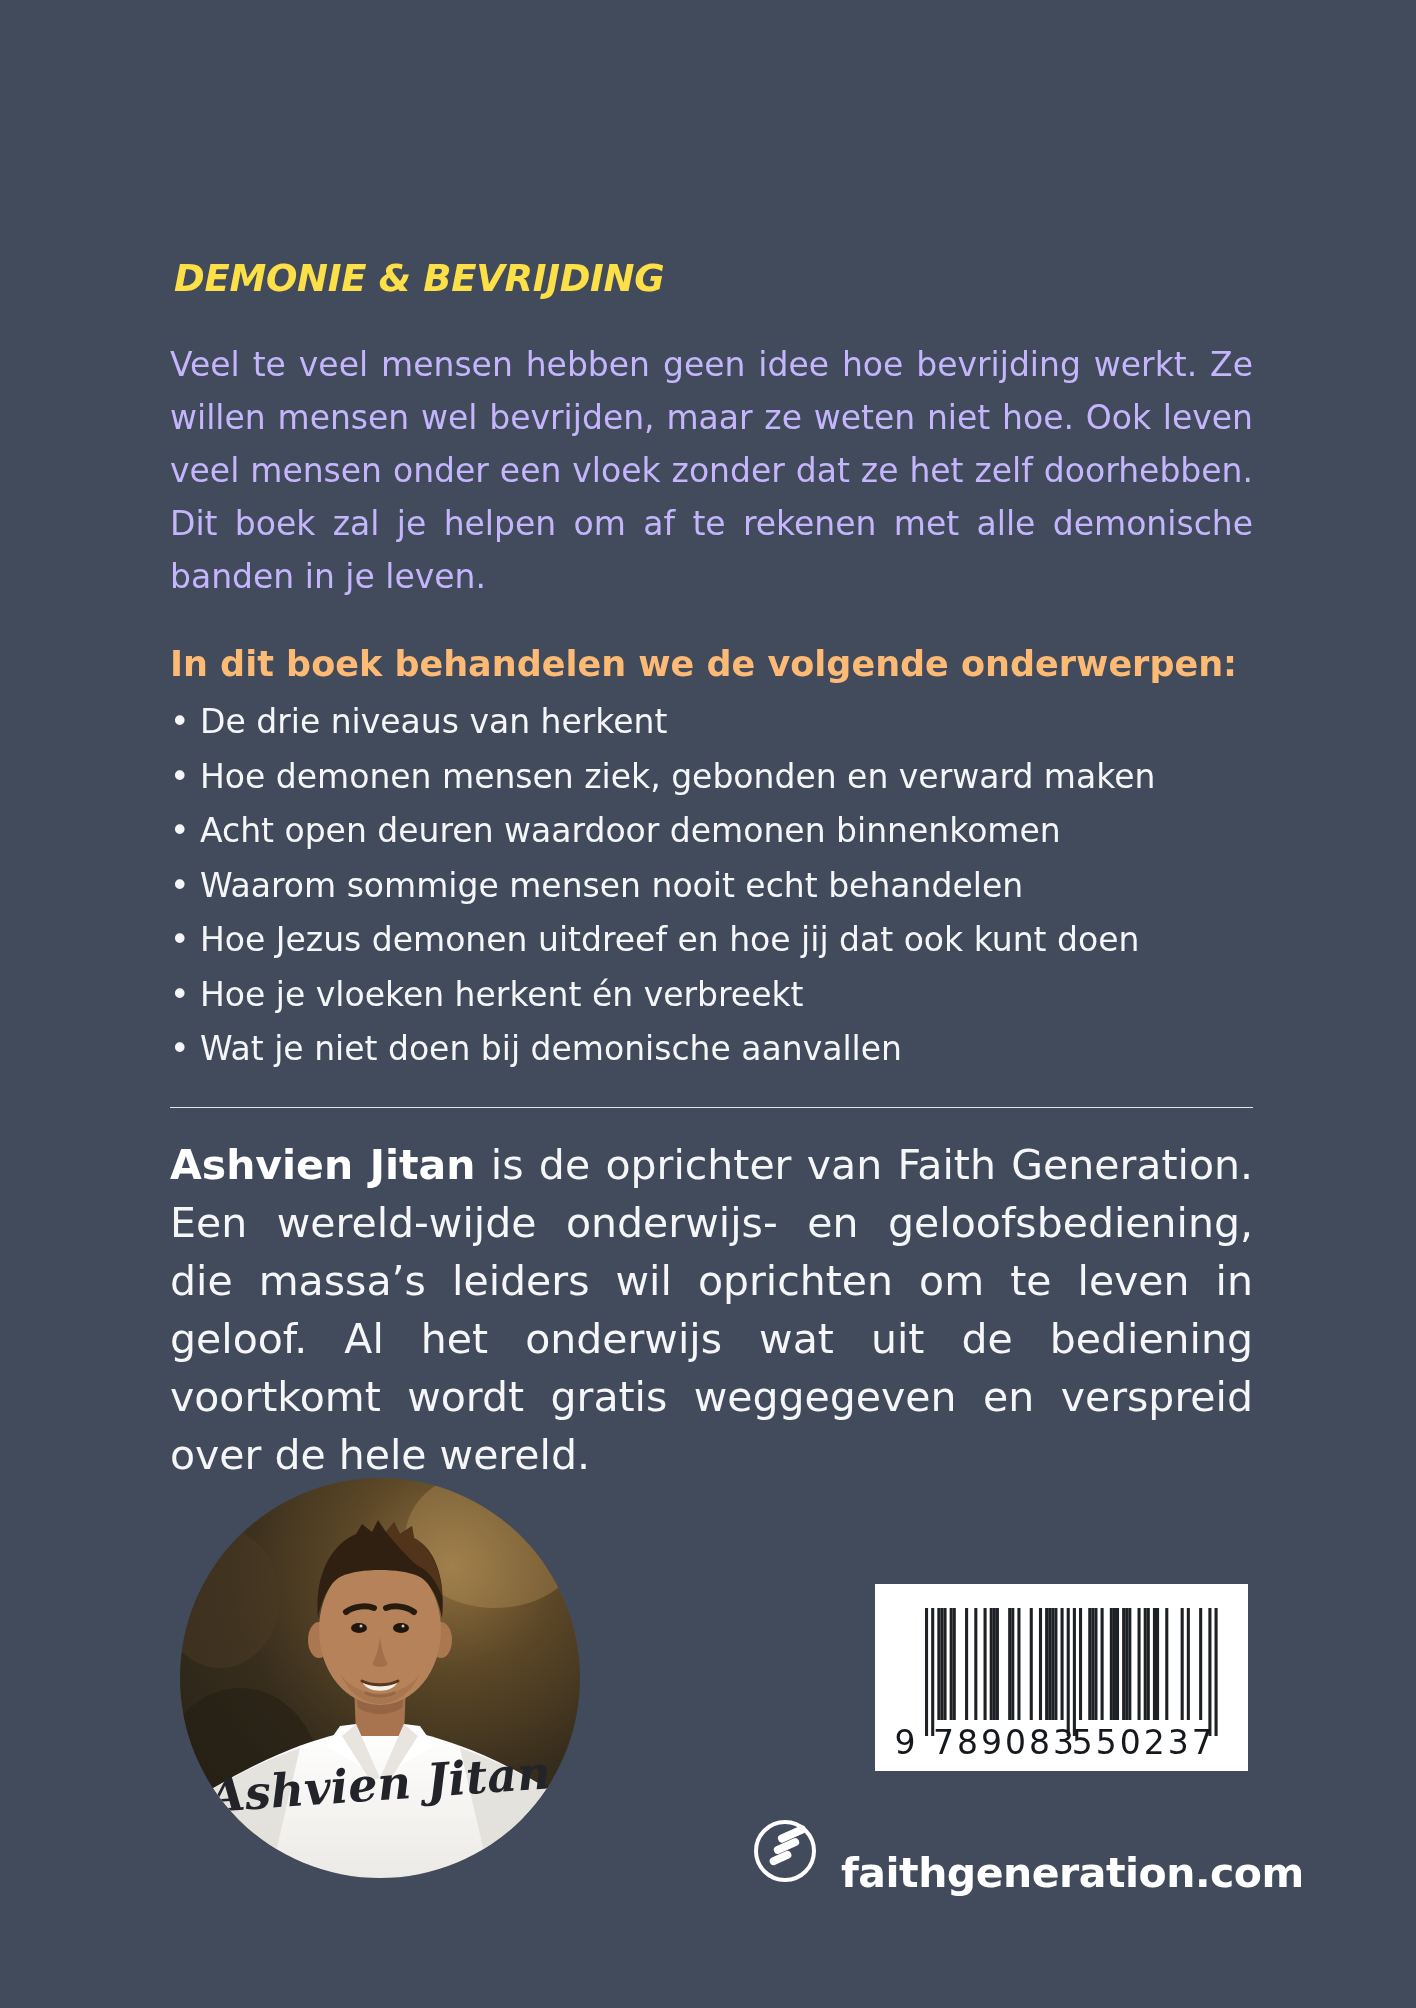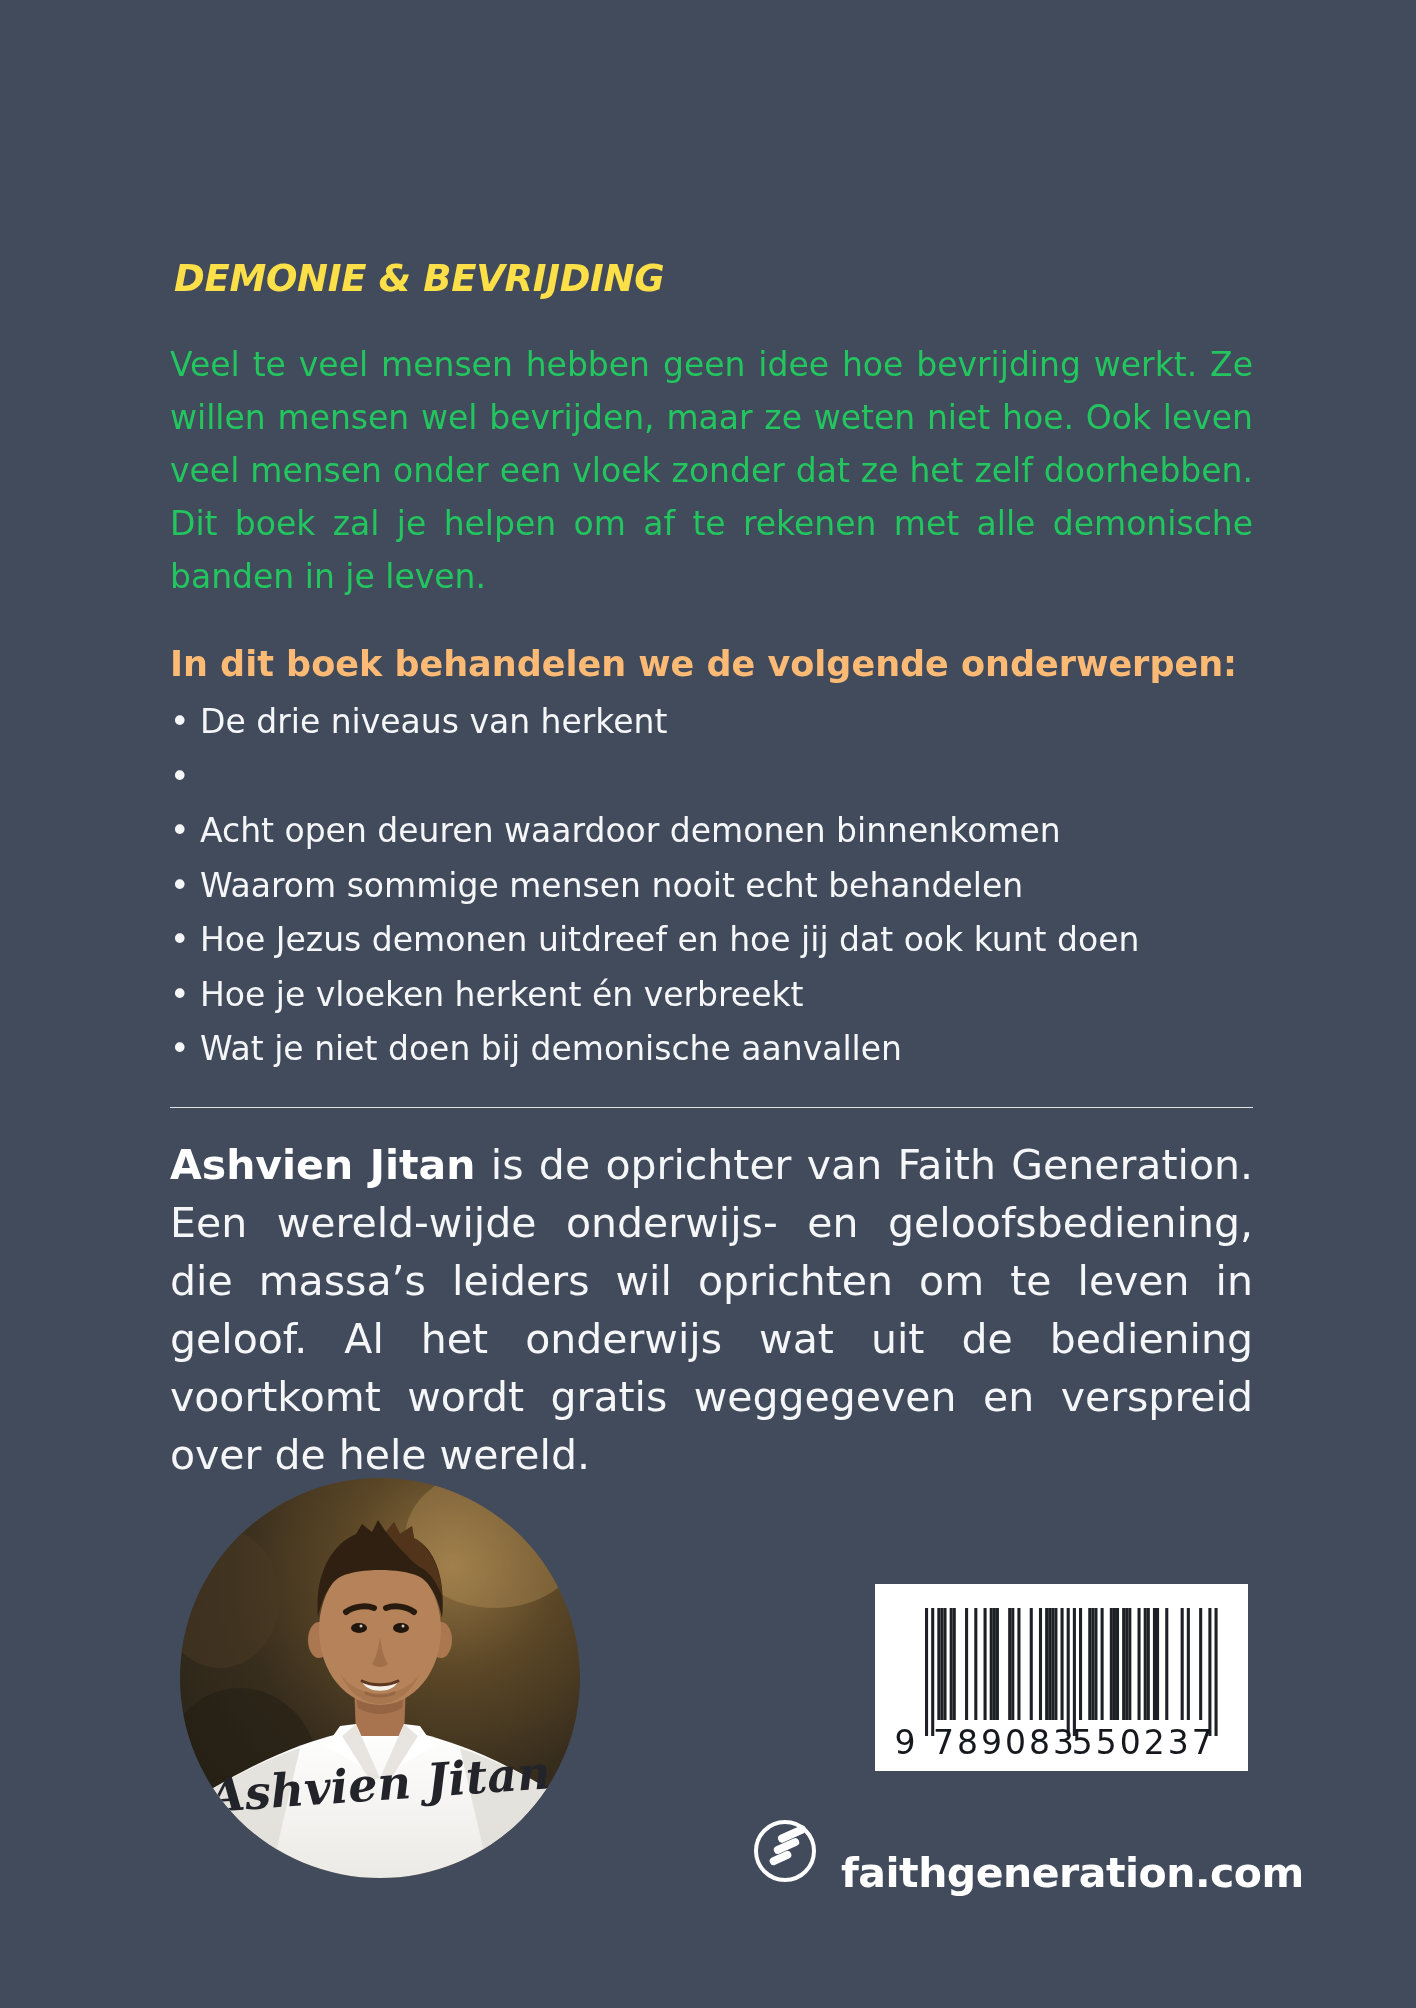--- a/index.html
+++ b/index.html
@@ -24,21 +24,21 @@
     letter-spacing:-0.3px;
     line-height:46px;
     color:#fde047;
     font-style:italic;
   }
   .intro{
     margin:36px 0 0 0;
     font-size:33px;
     line-height:53px;
     text-align:justify;
-    color:#22c55e;
+    color:#c4b5fd;
   }
   .topics-heading{
     margin:38px 0 0 0;
     font-size:35px;
     font-weight:800;
     line-height:46px;
     color:#fdba74;
   }
   .topics-list{
     margin:8px 0 0 0;
@@ -118,20 +118,21 @@
 
   <h2 class="topics-heading">In dit boek behandelen we de volgende onderwerpen:</h2>
 
   <ul class="topics-list" id="topics-list">
       <li>
         <span class="topic-bullet">•</span>
         <span>De drie niveaus van herkent</span>
       </li>
       <li>
         <span class="topic-bullet">•</span>
+        <span>Hoe demonen mensen ziek, gebonden en verward maken</span>
       </li>
       <li>
         <span class="topic-bullet">•</span>
         <span>Acht open deuren waardoor demonen binnenkomen</span>
       </li>
       <li>
         <span class="topic-bullet">•</span>
         <span>Waarom sommige mensen nooit echt behandelen</span>
       </li>
       <li>

